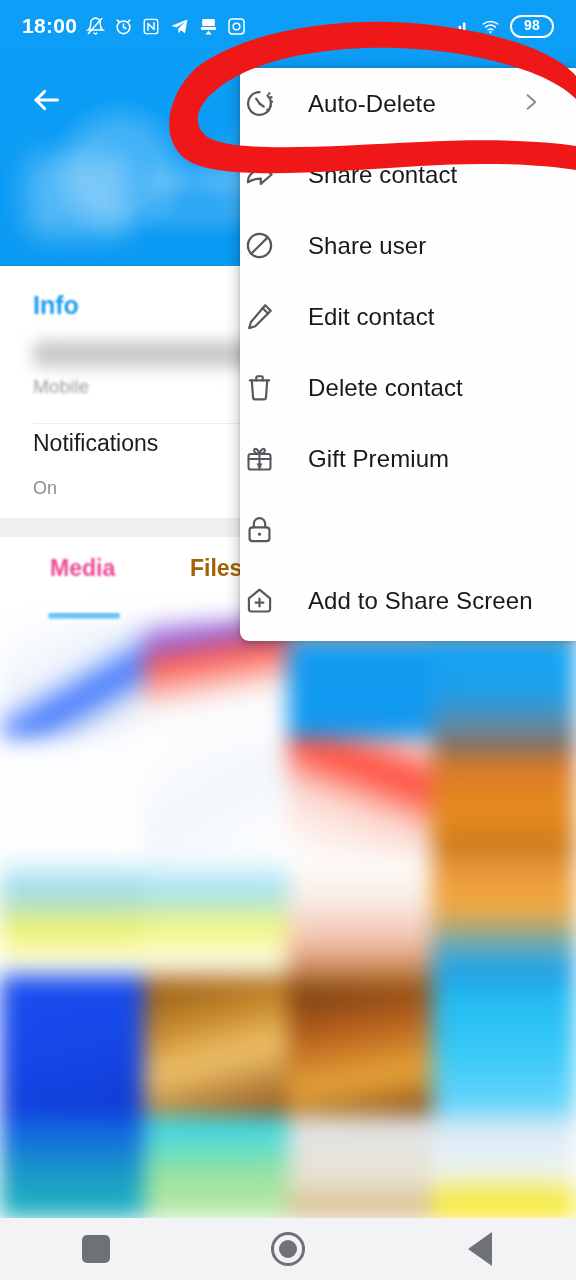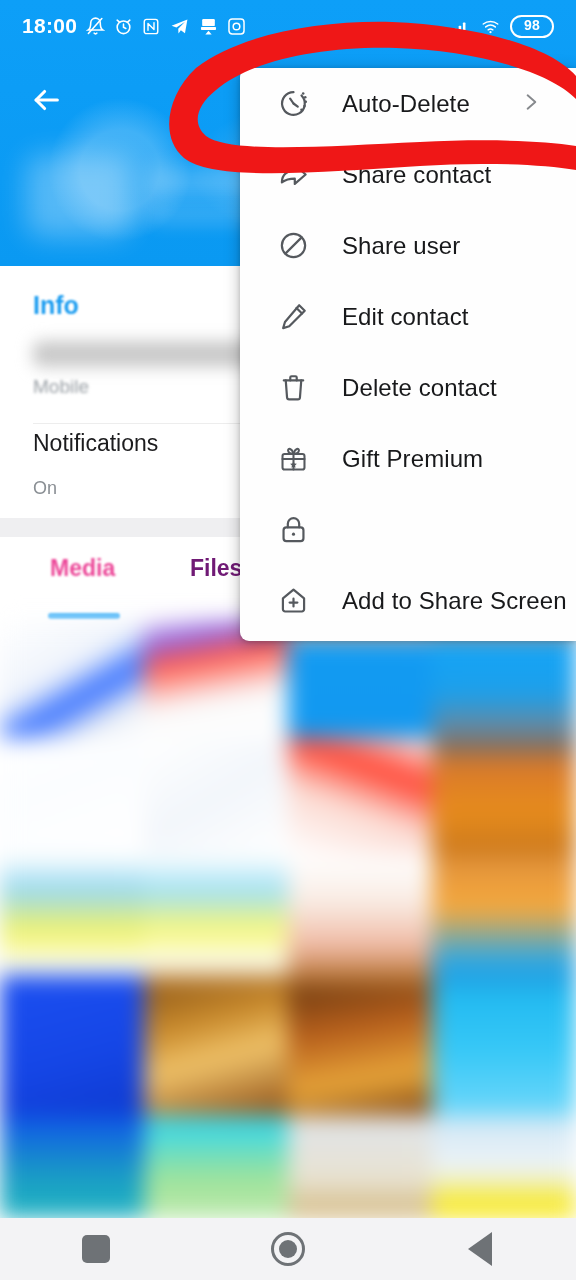--- a/index.html
+++ b/index.html
@@ -114,21 +114,21 @@
   .tabs{
     position:absolute; left:0; top:537px; width:576px; height:83px;
     background:#fff;
   }
   .tab{
     position:absolute; top:18px;
     font-size:23px; font-weight:600;
     cursor:pointer;
   }
   .tab.media{ left:50px; color:#ec4899; filter:blur(.9px); }
-  .tab.files{ left:190px; color:#701a75; filter:blur(.6px); }
+  .tab.files{ left:190px; color:#a16207; filter:blur(.6px); }
   .tab-underline{
     position:absolute; left:48px; top:613px; width:72px; height:6px;
     border-radius:3px; background:#2aa9f7;
     filter:blur(1.2px);
   }
 
   
   .media-grid{
     position:absolute; left:0; top:620px; width:576px; height:598px;
     overflow:hidden;
@@ -145,21 +145,20 @@
     background:#fefefe;
     border-radius:9px 0 0 9px;
     box-shadow:0 3px 16px rgba(0,0,0,.28), 0 1px 4px rgba(0,0,0,.16);
     overflow:hidden;
     z-index:20;
   }
   .menu-item{
     position:relative;
     display:flex; align-items:center;
     height:71px;
-    padding-left:34px;
     cursor:pointer;
   }
   .menu-icon{
     width:38px; height:38px;
     display:flex; align-items:center; justify-content:center;
     flex:0 0 38px;
     color:#55595e;
   }
   .menu-label{
     margin-left:30px;

